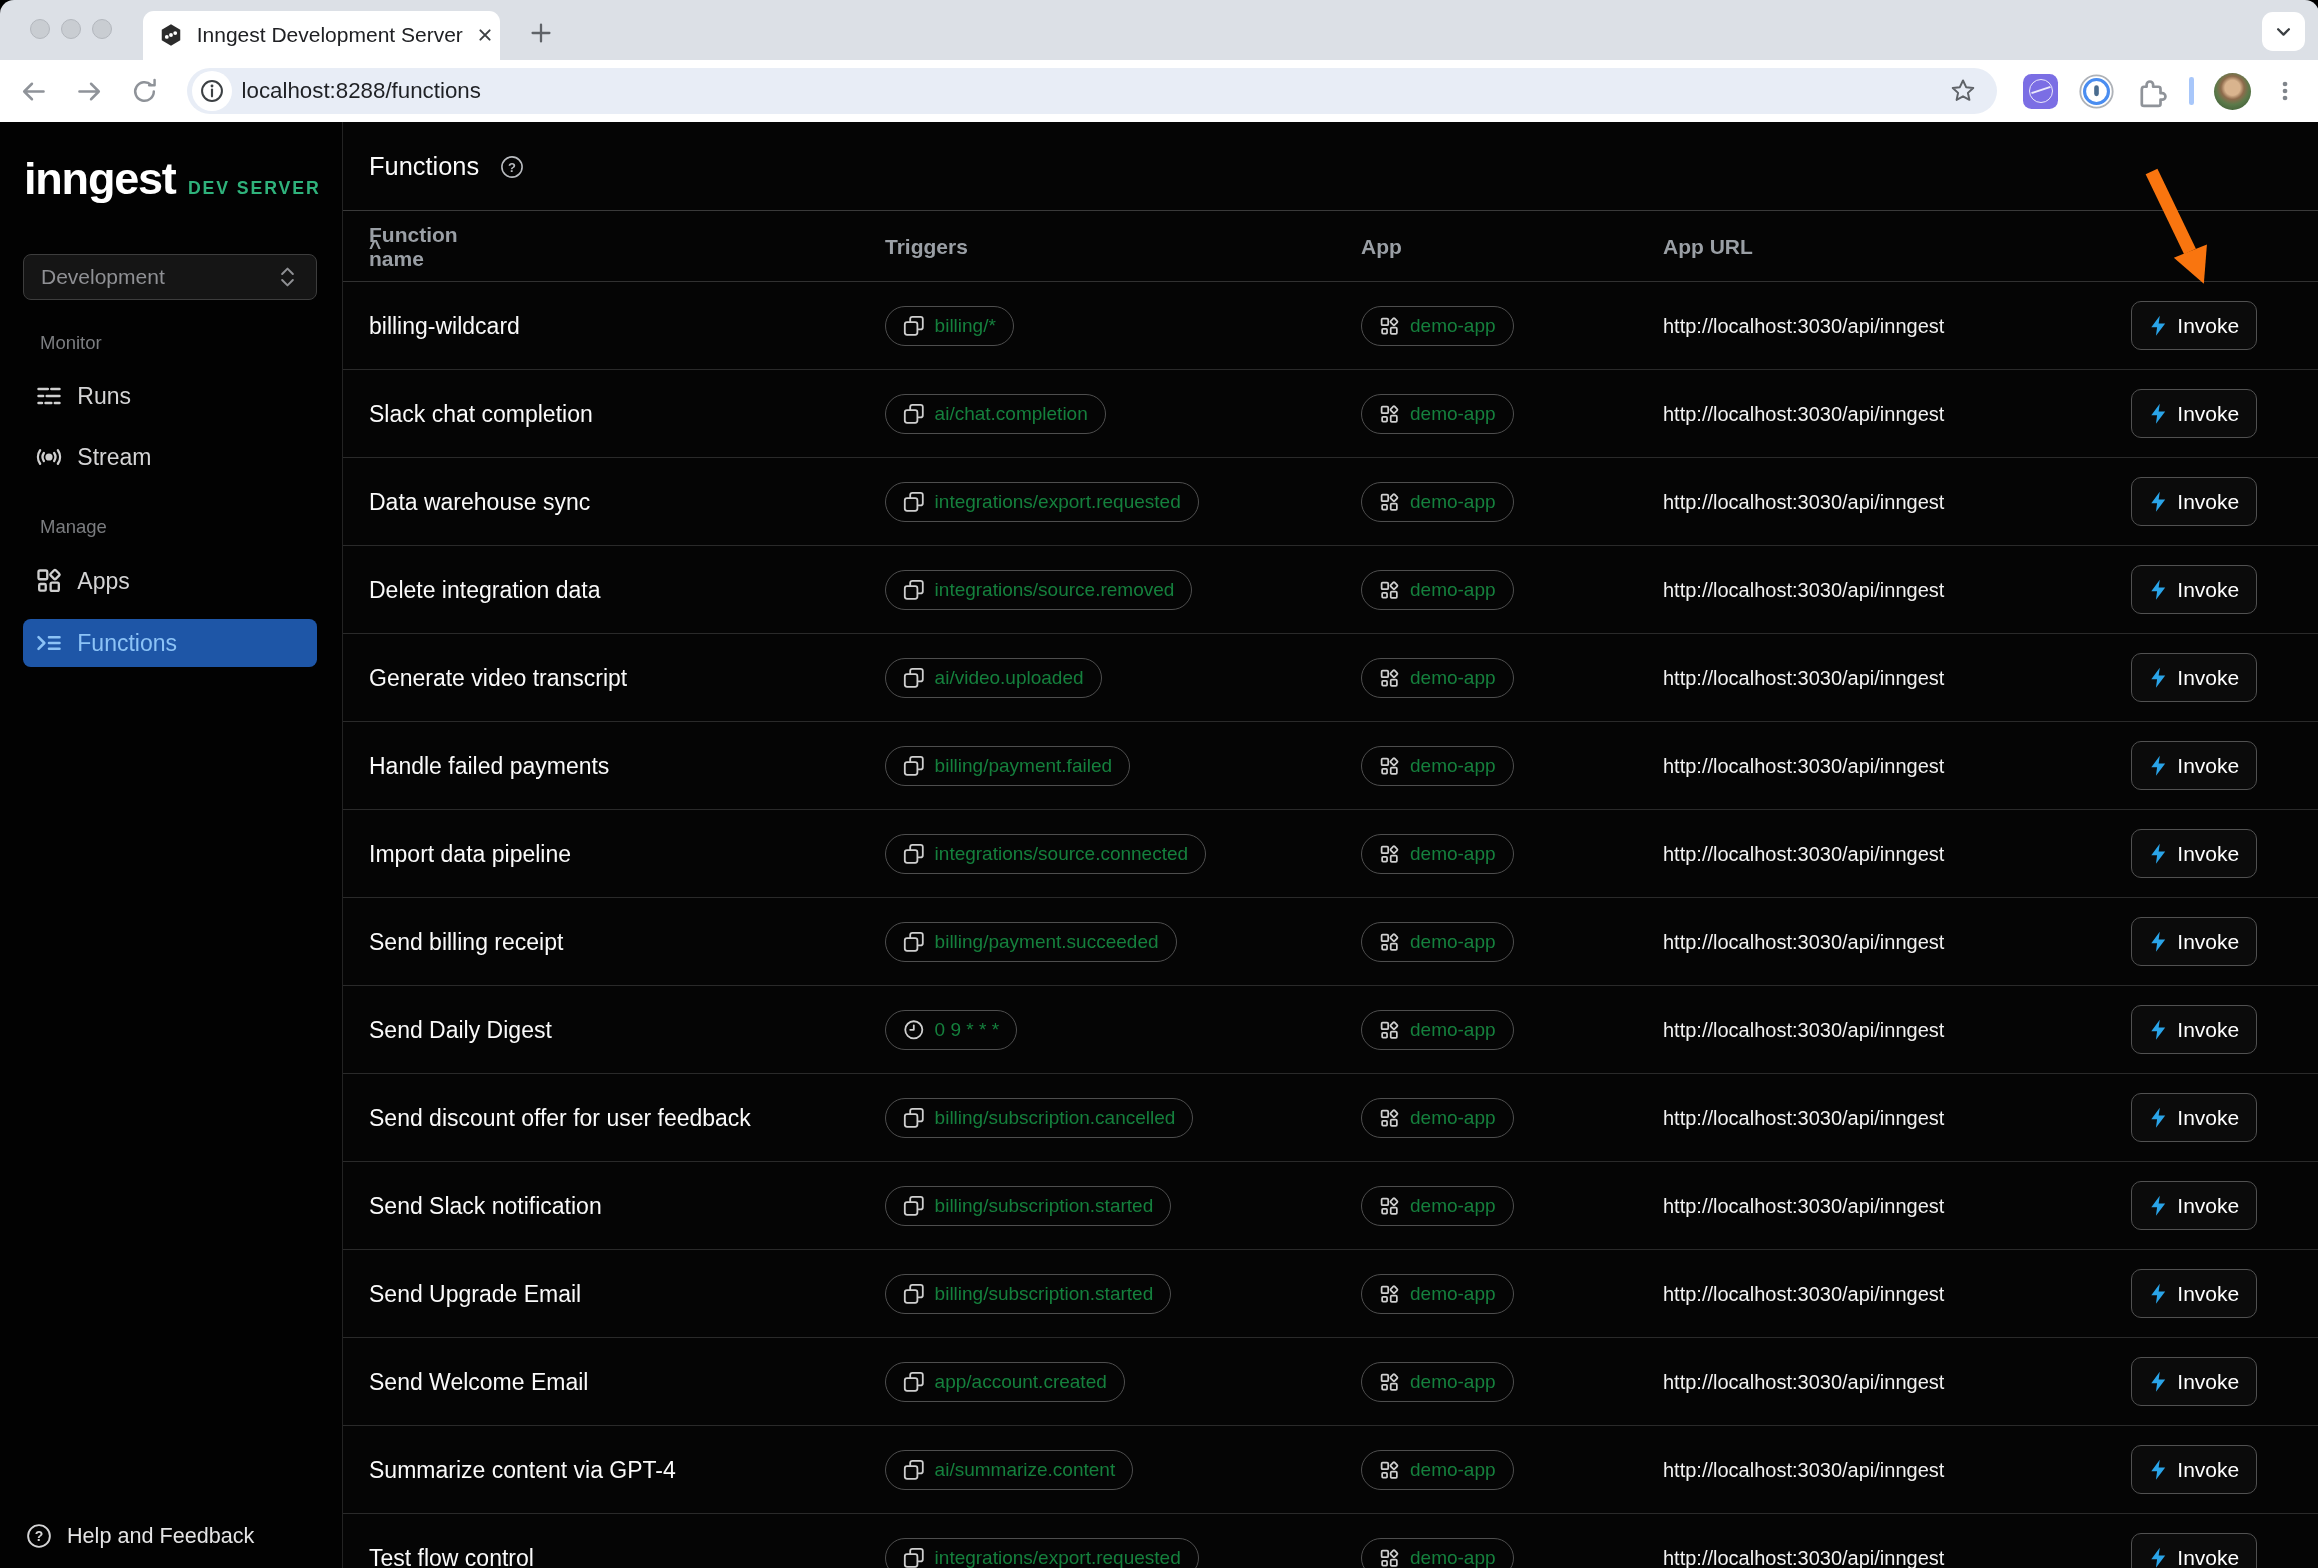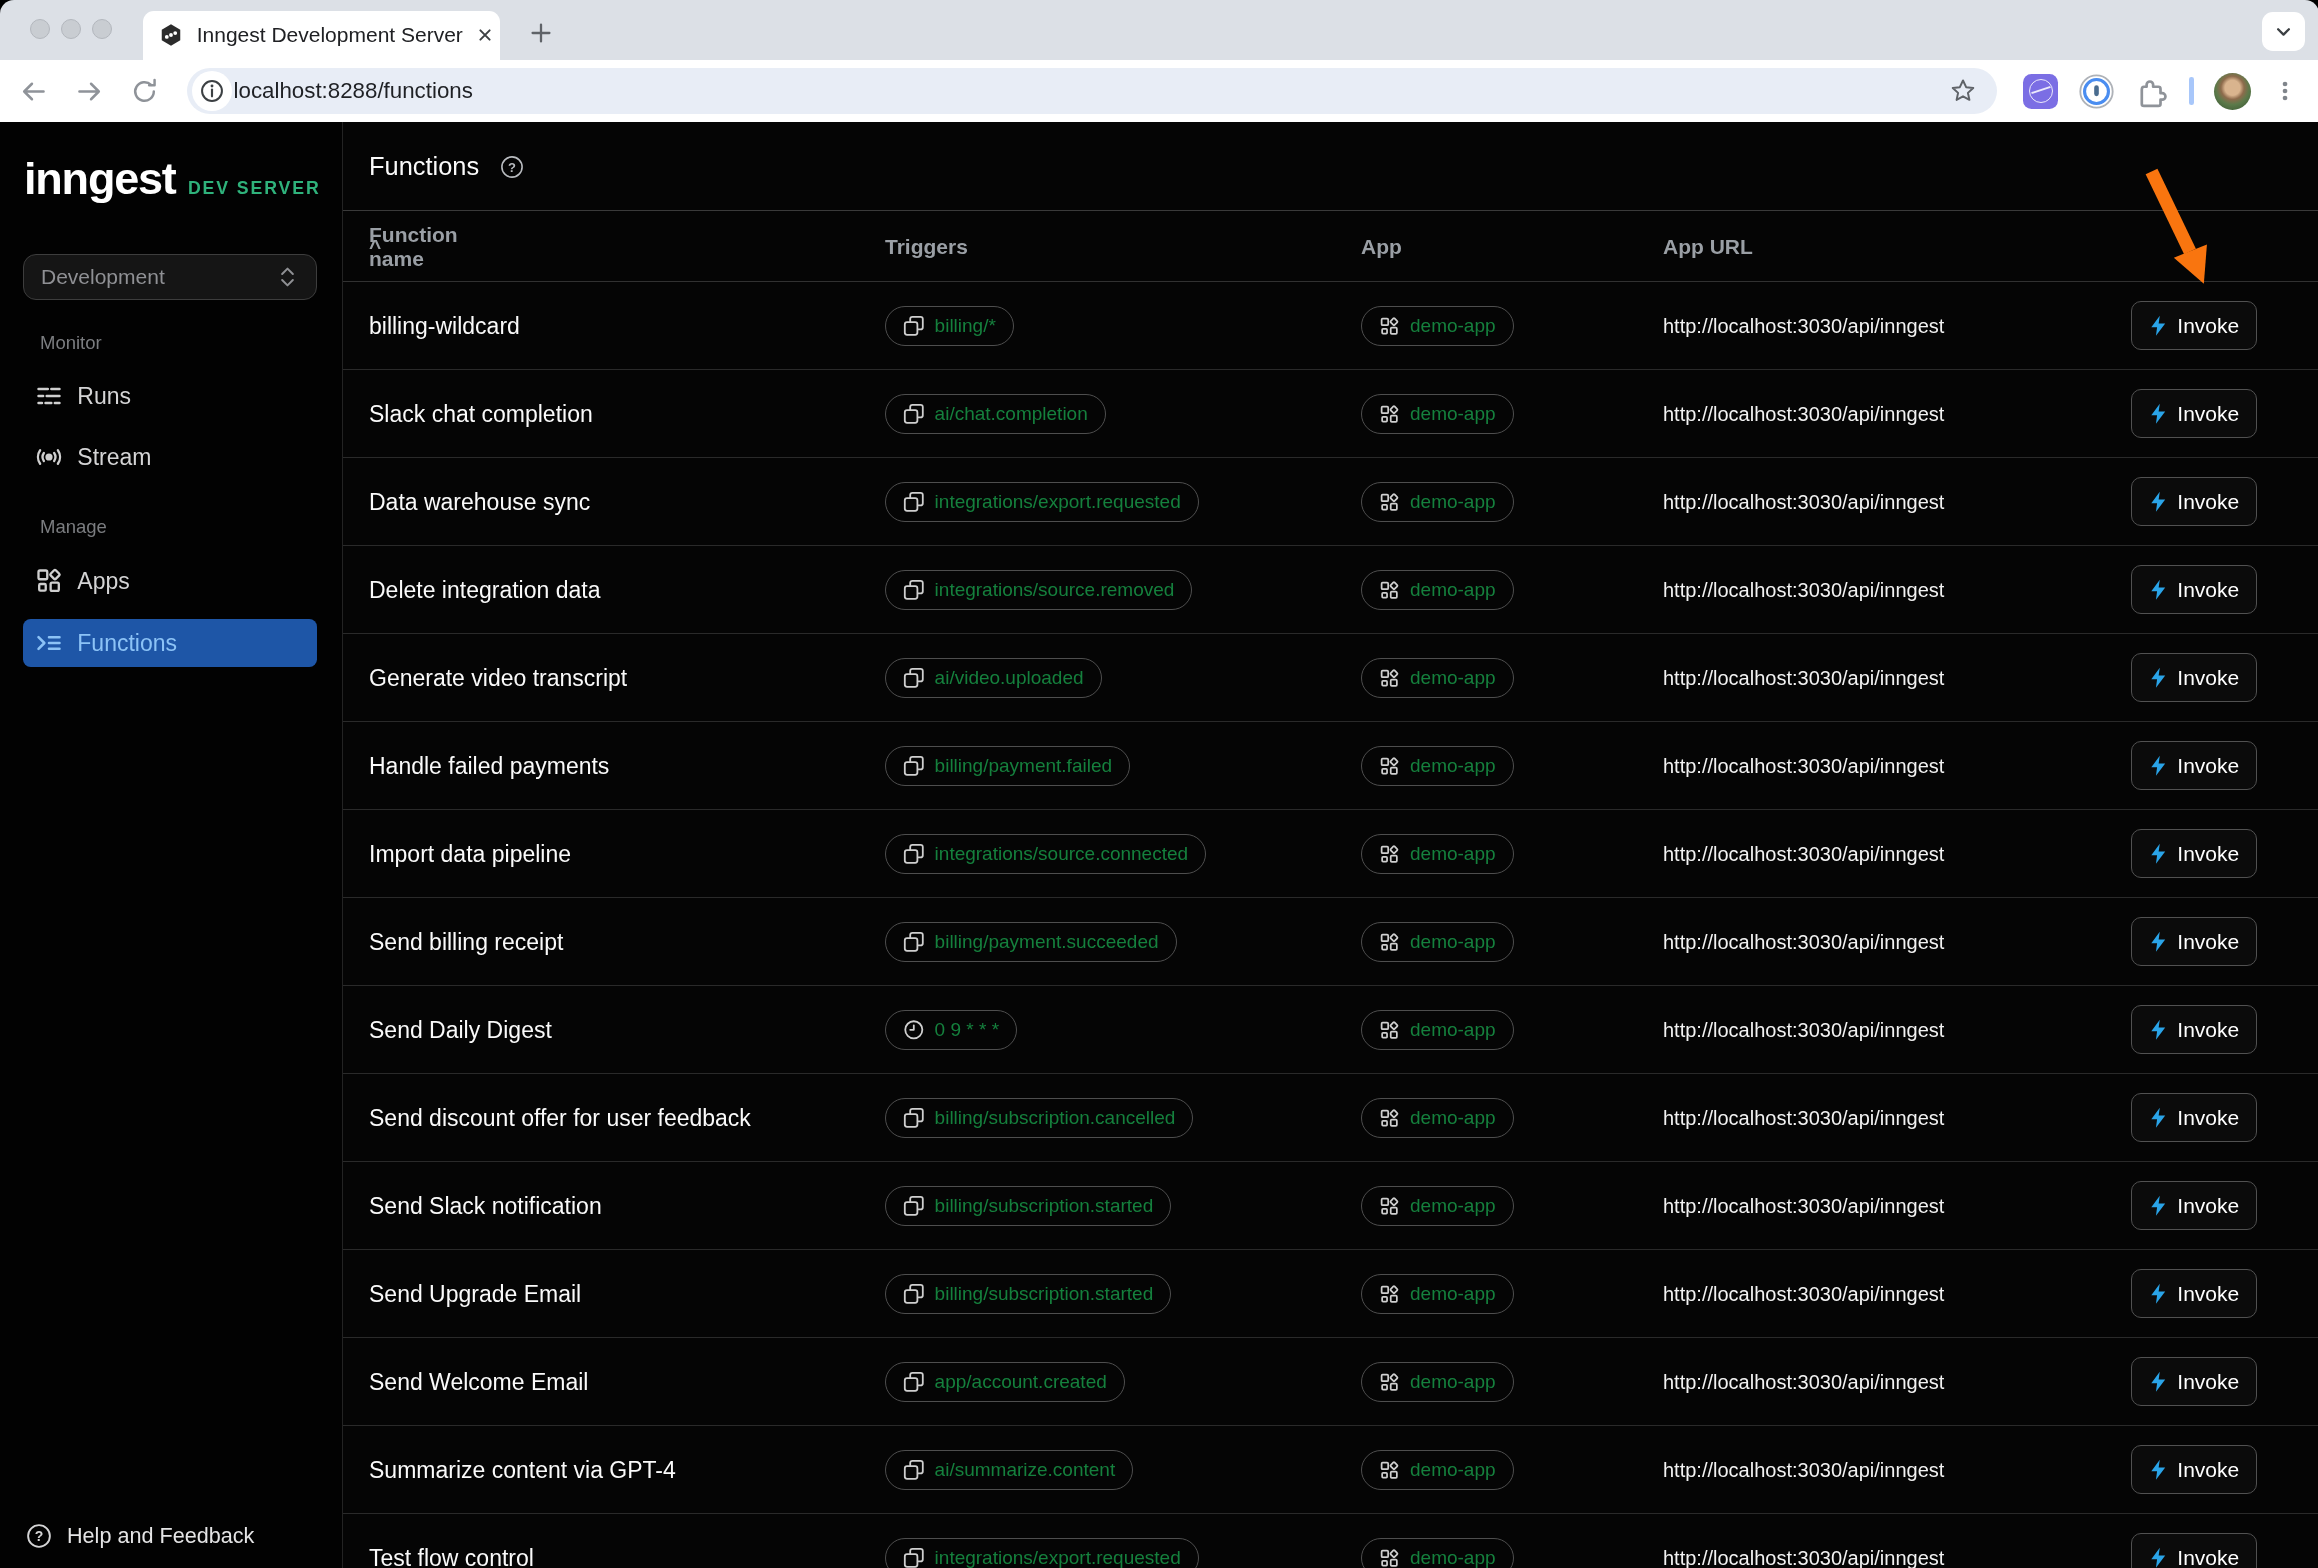--- a/index.html
+++ b/index.html
@@ -19,40 +19,40 @@
   .tabsearch { position:absolute; right:14px; top:12.3px; width:43px; height:39px; background:#fff; border-radius:10.8px;
                display:flex; align-items:center; justify-content:center; }
 
   .toolbar { position:relative; height:62px; background:#fff; display:flex; align-items:center; }
   .navbtn { width:43px; height:43px; display:flex; align-items:center; justify-content:center; }
   .navbtn.back { margin-left:12.3px; } .navbtn.fwd { margin-left:12.3px; } .navbtn.reload { margin-left:12.3px; }
   .omnibox { position:absolute; left:187px; top:7.7px; width:1810px; height:46px; background:#e8edf6;
              border-radius:23px; display:flex; align-items:center; }
   .sitechip { width:40px; height:40px; margin-left:4.6px; background:#fff; border-radius:50%;
               display:flex; align-items:center; justify-content:center; }
-  .urltext { font-size:22.3px; color:#1f2125; margin-left:2px; flex:1; }
+  .urltext { font-size:22.3px; color:#1f2125; margin-left:10px; flex:1; }
   .staricon { margin-right:20px; }
   .ext-icons { position:absolute; right:0; top:0; height:62px; display:flex; align-items:center; gap:20px; padding-right:20px; }
   .extbtn { display:flex; align-items:center; justify-content:center; }
   .purple-ext { width:35px; height:35px; border-radius:8.5px; background:#7b6ee4; position:relative; overflow:hidden; }
   .purple-ext:before { content:""; position:absolute; inset:5.4px; border:1.9px solid rgba(255,255,255,.85); border-radius:50%; }
   .purple-ext:after { content:""; position:absolute; left:7.7px; top:15.4px; width:20px; height:1.9px; background:rgba(255,255,255,.85); transform:rotate(-18deg); }
   .sep-bar { width:4.6px; height:28px; border-radius:2.3px; background:#a8c7fa; }
   .avatar { width:37px; height:37px; border-radius:50%;
             background:radial-gradient(circle at 50% 40%, #d9b48e 0 26%, #8d6b4c 40%, #5c7a4a 58%, #32502f 100%); }
 
   
   .app { display:flex; width:2319px; height:1447px; background:#050505; }
 
   .sidebar { position:relative; width:343px; height:100%; background:#020202; border-right:1.2px solid #232323; flex:0 0 auto;padding-left:35px; }
   .logo-row { position:absolute; left:24px; top:31px; display:flex; align-items:baseline; }
   .logo-word { font-size:45px; font-weight:800; letter-spacing:-1.2px; color:#fff; }
   .logo-badge { font-size:17.7px; font-weight:600; letter-spacing:1.9px; color:#2fb27b; margin-left:12.3px; }
   .env-select { position:absolute; left:23px; top:132px; width:294px; height:46px; background:#151515;
-                border:1.5px solid #3d3d3d; border-radius:13px; display:flex; align-items:center; padding:0 17px; }
+                border:1.5px solid #3d3d3d; border-radius:8px; display:flex; align-items:center; padding:0 17px; }
   .env-select .env-label { flex:1; font-size:21px; color:#8f9094; }
   .sec-label { position:absolute; left:40px; font-size:18.5px; color:#7b7d80; }
   .nav-item { position:absolute; left:23px; width:294px; height:46px; border-radius:7.7px;
               display:flex; align-items:center; padding-left:12.3px; gap:14px; }
   .nav-item .nav-label { font-size:23px; color:#d4d4d5; }
   .nav-item.active { background:#1e56a7; height:48px; }
   .nav-item.active .nav-label { color:#8cc3f6; font-weight:500; }
   .help-row { position:absolute; left:25px; top:1391px; height:46px; display:flex; align-items:center; gap:14px; }
   .help-row .nav-label { font-size:21.6px; color:#e4e4e5; }
 

